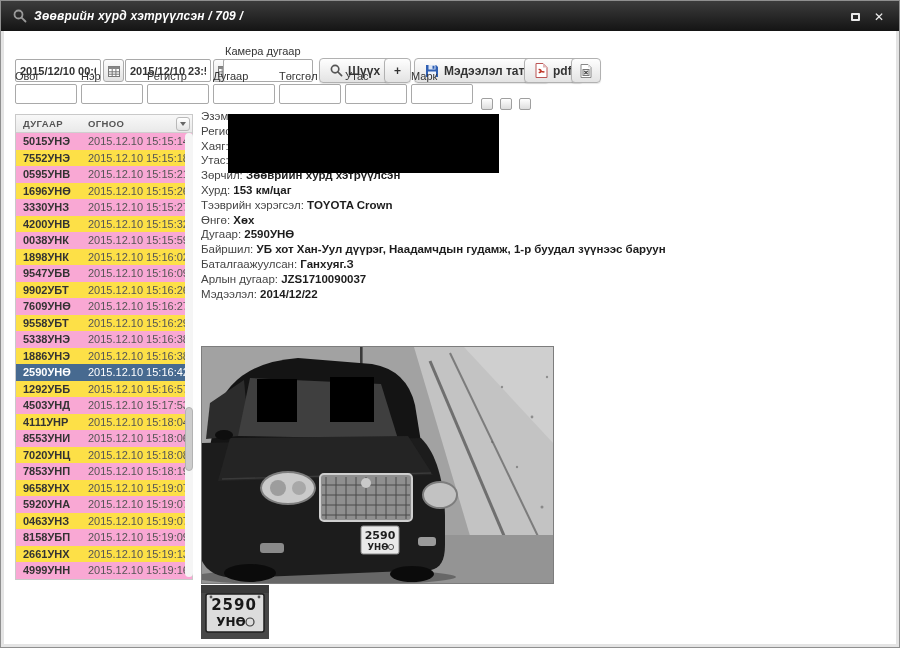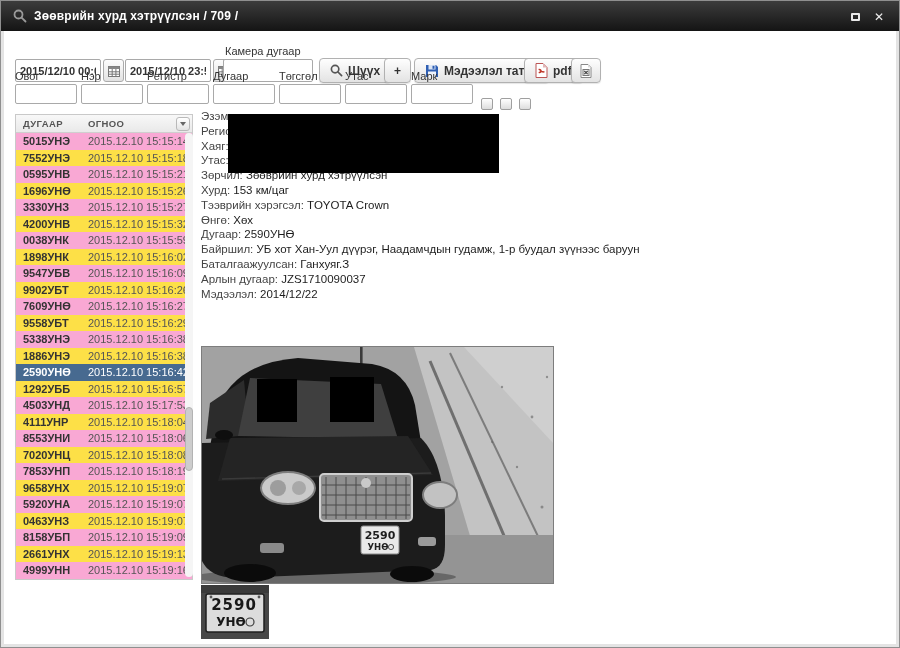--- a/index.html
+++ b/index.html
@@ -5,21 +5,21 @@
   * { margin:0; padding:0; box-sizing:border-box; }
   html,body { width:900px; height:648px; background:#fff; overflow:hidden;
     font-family:"Liberation Sans","DejaVu Sans",sans-serif; }
   #win { position:relative; width:900px; height:648px; background:#fff;
     border:1px solid #8f8f8f; }
   
   #frame { position:absolute; left:0; top:30px; right:0; bottom:0;
     border-left:3px solid #e4e4e4; border-right:3px solid #e4e4e4; border-bottom:3px solid #e4e4e4; }
   
   #titlebar { position:absolute; left:0; top:0; width:100%; height:30px;
-    background:linear-gradient(#3c3c3c,#141414); display:flex; align-items:center; color:#fff; }
+    background:linear-gradient(#3c3c3c,#141414); display:flex; align-items:center; color:#fff;font-style:italic; }
   #titlebar .ticon { margin-left:12px; margin-right:7px; display:flex; }
   #titlebar .ttext { font-size:12px; font-weight:bold; letter-spacing:.2px; }
   .wctrl { position:absolute; top:8px; width:16px; height:16px; display:flex;
     align-items:center; justify-content:center; color:#eee; cursor:pointer; }
   #maxbtn { right:36px; } #maxbtn .sq { width:9px; height:8px; border:2px solid #e8e8e8; border-radius:1px; }
   #closebtn { right:12px; font-size:12px; font-weight:bold; }
   
   .inp { border:1px solid #a9a9a9; background:#fff; font-size:11px; color:#222;
     font-family:inherit; padding:0 4px; border-radius:2px; }
   .dategrp { position:absolute; top:58px; display:flex; }
@@ -59,21 +59,21 @@
   .trow.sel { background:#476a90; }
   .trow.sel .c1, .trow.sel .c2 { color:#fff; }
   
   #sbtrack { position:absolute; left:184px; top:132px; width:8px; height:444px; background:#f5f5f5; border-radius:4px; }
   #sbthumb { position:absolute; left:184px; top:406px; width:8px; height:64px; background:#cdcdcd;
     border:1px solid #b3b3b3; border-radius:4px; cursor:pointer; }
   
   #details { position:absolute; left:200px; top:108px; width:694px; font-size:11.5px;
     line-height:14.8px; color:#444; }
   .dline .dl { color:#444; }
-  .dline .dv { font-weight:normal; color:#1c1c1c;margin-top:44px; }
+  .dline .dv { font-weight:bold; color:#1c1c1c;margin-top:44px; }
   #redaction { position:absolute; left:227px; top:113px; width:271px; height:59px; background:#000; }
   
   #photo { position:absolute; left:200px; top:345px; width:353px; height:238px; border:1px solid #7d7d7d; }
   #platecrop { position:absolute; left:200px; top:584px; width:68px; height:54px; }
 </style>
 </head>
 <body>
 
 <div id="win">
 

